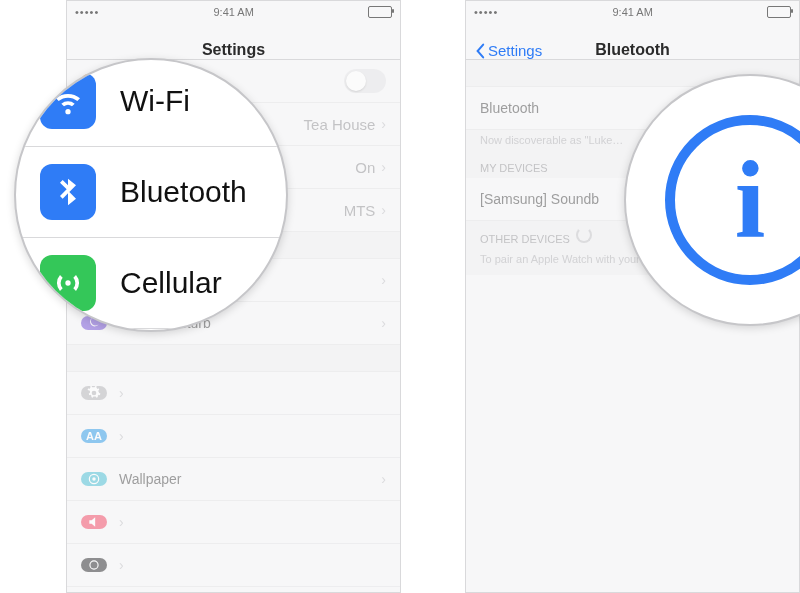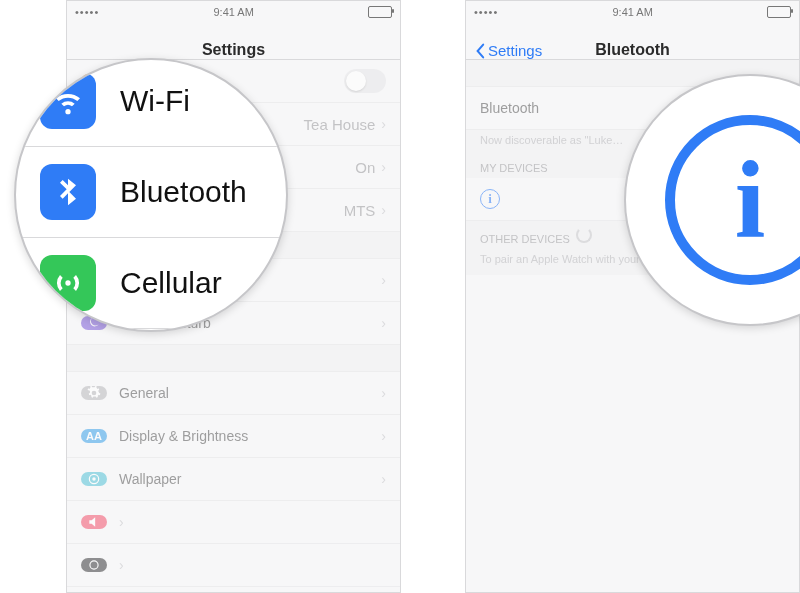--- a/index.html
+++ b/index.html
@@ -119,28 +119,26 @@
           <span class="label">Do Not Disturb</span>
           <span class="chev">›</span>
         </div>
         <div class="sectiongap"></div>
         <div class="row">
           <span class="iconbox" style="background: rgb(184, 184, 188);">
             <svg width="14" height="14" viewBox="0 0 24 24">
               <path d="M12 8a4 4 0 100 8 4 4 0 000-8zm9 4l2 1-1 3-2-1a9 9 0 01-2 2l1 2-3 1-1-2h-4l-1 2-3-1 1-2a9 9 0 01-2-2l-2 1-1-3 2-1v-4L1 7l1-3 2 1a9 9 0 012-2L5 1l3-1 1 2h4l1-2 3 1-1 2a9 9 0 012 2l2-1 1 3-2 1z" fill="#fff"></path>
             </svg>
           </span>
-          <span class="label">General</span>
           <span class="chev">›</span>
         </div>
         <div class="row">
           <span class="iconbox" style="background: rgb(58, 160, 232);">
             <span style="color:#fff;font-size:11px;font-weight:bold">AA</span>
           </span>
-          <span class="label">Display &amp; Brightness</span>
           <span class="chev">›</span>
         </div>
         <div class="row">
           <span class="iconbox" style="background: rgb(82, 194, 214);">
             <svg width="14" height="14" viewBox="0 0 24 24">
               <circle cx="12" cy="12" r="8" fill="none" stroke="#fff" stroke-width="2"></circle>
               <circle cx="12" cy="12" r="3" fill="#fff"></circle>
             </svg>
           </span>
           <span class="label">Wallpaper</span>
@@ -184,20 +182,21 @@
     <div class="sectiongap"></div>
     <div class="row">
       <span class="label">Bluetooth</span>
       <span class="switch on">
             <span class="knob"></span>
           </span>
     </div>
     <div class="gcap">Now discoverable as "Luke…</div>
     <div class="ghdr">MY DEVICES</div>
     <div class="row">
+      <span class="label">[Samsung] Soundb</span>
       <span style="color:#2f7cf6;font-family:Georgia,serif;border:1.5px solid #2f7cf6;border-radius:50%;width:18px;height:18px;display:flex;align-items:center;justify-content:center;font-size:13px;font-weight:bold">i</span>
     </div>
     <div class="ghdr">
       <span>OTHER DEVICES</span><span class="spinner"></span>
     </div>
     <div class="gcap">To pair an Apple Watch with your…</div>
   </div>
 </div>
 
 <div class="mag left">

